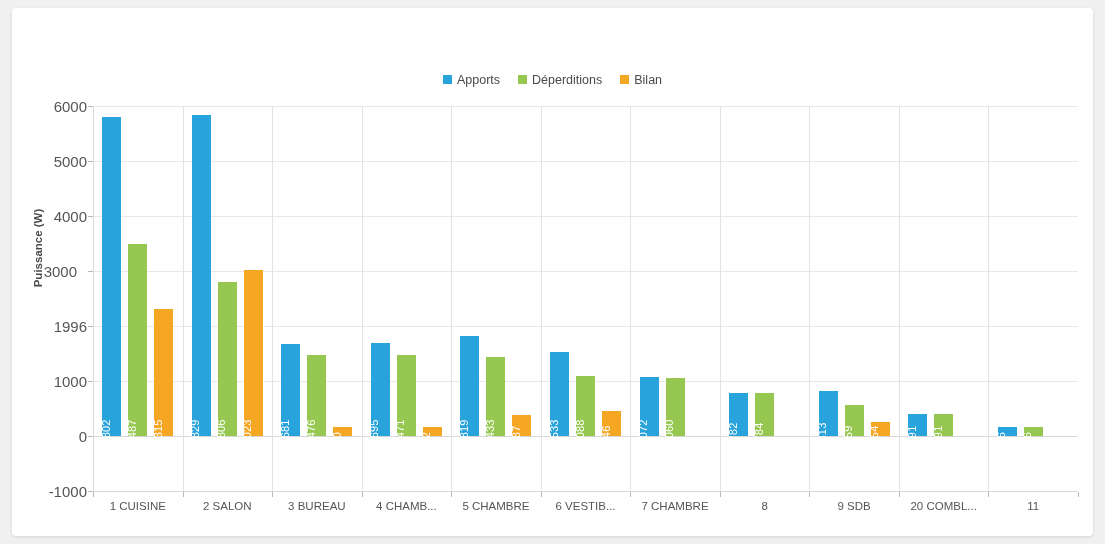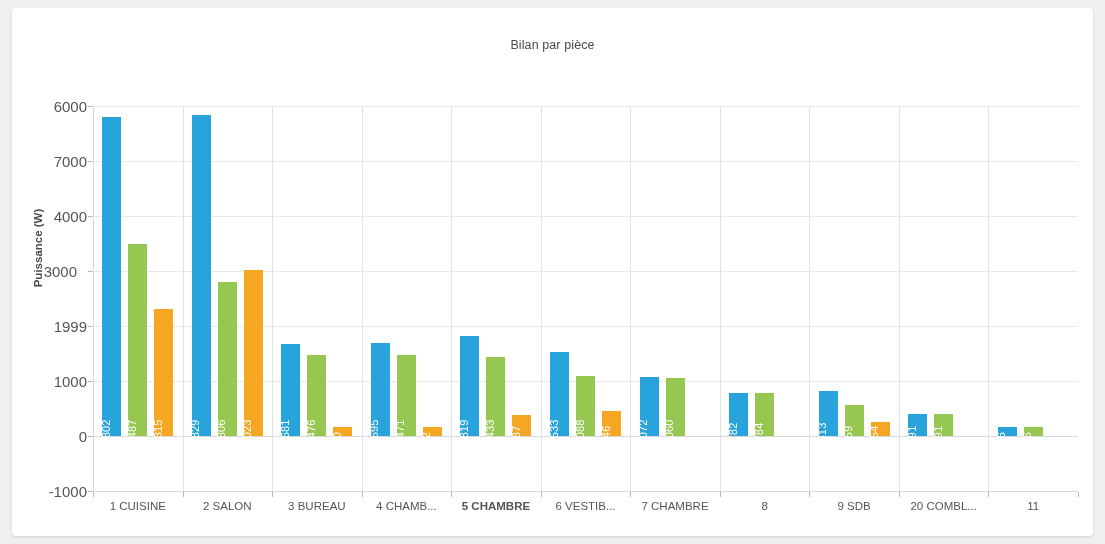--- a/index.html
+++ b/index.html
@@ -112,45 +112,53 @@
   }
   .bar-value.small{
     bottom:1px;
   }
 </style>
 </head>
 <body>
 
 <div id="card">
 
-  <div id="chart-title">Bilan par pièce</div>
-
+
+  <div id="legend">
+    <span class="legend-item">
+      <span class="legend-swatch" style="background:#29a3dc"></span><span class="legend-label">Apports</span>
+    </span><span class="legend-item">
+      <span class="legend-swatch" style="background:#96c851"></span><span class="legend-label">Déperditions</span>
+    </span><span class="legend-item">
+      <span class="legend-swatch" style="background:#f5a623"></span><span class="legend-label">Bilan</span>
+    </span>
+  </div>
 
   <div id="plot-wrap">
     <div id="ylabel">Puissance (W)</div>
     <div id="plot-full"></div>
     <div id="grid-layer">
         <div class="gridline" style="left: 81px; top: 98px;"></div>
         <div class="gridline" style="left: 81px; top: 153px;"></div>
         <div class="gridline" style="left: 81px; top: 208px;"></div>
         <div class="gridline" style="left: 81px; top: 263px;"></div>
         <div class="gridline" style="left: 81px; top: 318px;"></div>
         <div class="gridline" style="left: 81px; top: 373px;"></div>
         <div class="gridline zero" style="left: 81px; top: 428px;"></div>
       </div>
     <div id="ytick-layer">
         <div class="ylabel-txt" style="left: 19px; top: 98px;">6000</div>
         <div class="ytickmark" style="left: 76px; top: 98px;"></div>
-        <div class="ylabel-txt" style="left: 19px; top: 153px;">7000</div>
+        <div class="ylabel-txt" style="left: 19px; top: 153px;">5000</div>
         <div class="ytickmark" style="left: 76px; top: 153px;"></div>
         <div class="ylabel-txt" style="left: 19px; top: 208px;">4000</div>
         <div class="ytickmark" style="left: 76px; top: 208px;"></div>
         <div class="ylabel-txt" style="left: 9px; top: 263px;">3000</div>
         <div class="ytickmark" style="left: 76px; top: 263px;"></div>
-        <div class="ylabel-txt" style="left: 19px; top: 318px;">1999</div>
+        <div class="ylabel-txt" style="left: 19px; top: 318px;">1996</div>
         <div class="ytickmark" style="left: 76px; top: 318px;"></div>
         <div class="ylabel-txt" style="left: 19px; top: 373px;">1000</div>
         <div class="ytickmark" style="left: 76px; top: 373px;"></div>
         <div class="ylabel-txt" style="left: 19px; top: 428px;">0</div>
         <div class="ytickmark" style="left: 76px; top: 428px;"></div>
         <div class="ylabel-txt" style="left: 19px; top: 483px;">-1000</div>
         <div class="ytickmark" style="left: 76px; top: 483px;"></div>
       </div>
     <div id="sep-layer">
         <div class="vsep" style="left: 170.545px; top: 98px;"></div>
@@ -266,21 +274,21 @@
         </div>
         <div class="bar" style="position: absolute; left: 1011.73px; width: 19px; height: 9px; top: 419px; background: rgb(150, 200, 81);">
           <span class="bar-value small">6</span>
         </div>
       </div>
     <div id="xlabel-layer">
         <div class="xlabel" style="left: 125.773px; text-align: right;">1 CUISINE</div>
         <div class="xlabel" style="left: 215.318px;">2 SALON</div>
         <div class="xlabel" style="left: 304.864px;">3 BUREAU</div>
         <div class="xlabel" style="left: 394.409px; text-align: center;">4 CHAMB...</div>
-        <div class="xlabel" style="left: 483.955px; font-weight: bold;">5 CHAMBRE</div>
+        <div class="xlabel" style="left: 483.955px;">5 CHAMBRE</div>
         <div class="xlabel" style="left: 573.5px;">6 VESTIB...</div>
         <div class="xlabel" style="left: 663.045px;">7 CHAMBRE</div>
         <div class="xlabel" style="left: 752.591px;">8</div>
         <div class="xlabel" style="left: 842.136px;">9 SDB</div>
         <div class="xlabel" style="left: 931.682px;">20 COMBL...</div>
         <div class="xlabel" style="left: 1021.23px;">11</div>
       </div>
   </div>
 
 </div>

